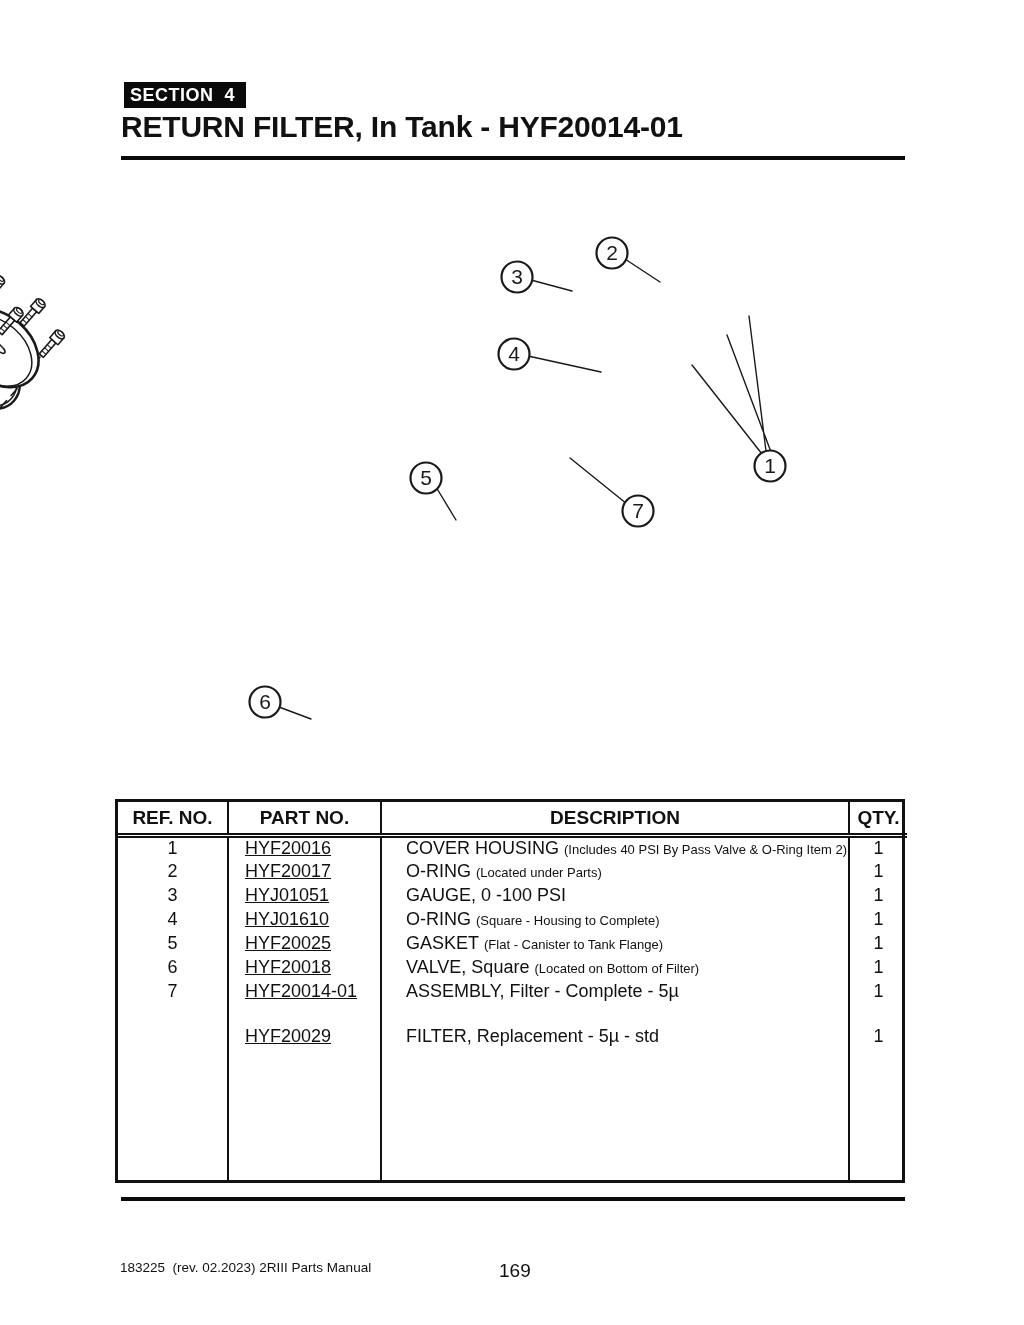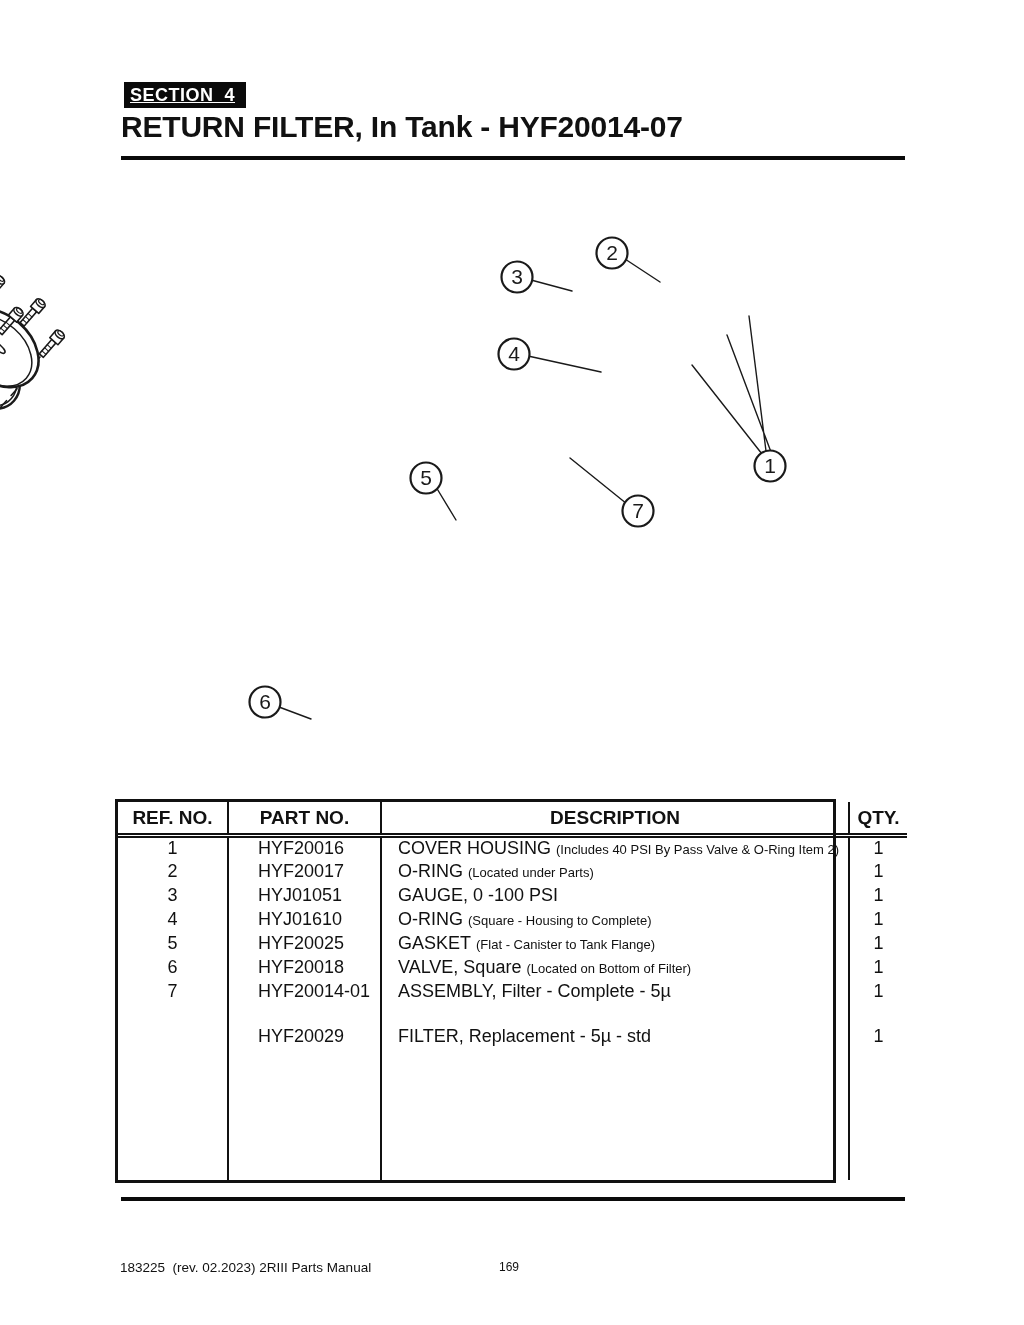--- a/index.html
+++ b/index.html
@@ -8,64 +8,64 @@
     font-family:"Liberation Sans", sans-serif; color:#111;
     overflow:hidden;
   }
   .page { position:absolute; inset:0; }
 
   
   .section-badge {
     position:absolute; left:124px; top:82px;
     background:#0a0a0a; color:#fff; font-weight:bold; font-size:18px;
     line-height:26px; height:26px; padding:0 11px 0 6px;
-    white-space:pre; letter-spacing:0.5px;text-decoration:underline;
+    white-space:pre; letter-spacing:0.5px;
   }
   .page-title {
     position:absolute; left:121px; top:110px;
     font-size:30px; font-weight:bold; letter-spacing:-0.2px; white-space:pre;
   }
   .title-rule {
     position:absolute; left:121px; top:156px; width:784px; height:4px; background:#0a0a0a;
   }
 
   
   svg.diagram { position:absolute; left:0; top:0; width:1024px; height:1325px; }
   .ink { stroke:#1a1a1a; fill:none; stroke-width:2; stroke-linecap:round; stroke-linejoin:round; }
   .dash  { stroke-dasharray:9 7;  stroke-width:1.6; }
   .dash2 { stroke-dasharray:5 4;  stroke-width:1.4; }
   .leader { stroke-width:1.4; }
   .callout-circle { fill:#fff; stroke-width:2.2; }
   .callout-num { font-family:"Liberation Sans", sans-serif; font-size:21px; fill:#1a1a1a; stroke:none; text-anchor:middle; }
 
   
   .table-wrap {
-    position:absolute; left:115px; top:799px; width:721px; height:384px;
+    position:absolute; left:115px; top:799px; width:790px; height:384px;
     border:3px solid #111; box-sizing:border-box;
   }
   table { width:100%; height:100%; border-collapse:collapse; table-layout:fixed; }
   th {
     font-size:19px; font-weight:bold; text-align:center; height:31px;
     border-bottom:5px double #111; padding:0;
   }
   td { font-size:18px; padding:0; vertical-align:middle; }
   .bcol { border-right:2px solid #111; }
   tr.r { height:24px; }
   tr.spacer { height:20px; }
   tr.filler { height:auto; }
   td.ref { text-align:center; }
-  td.part { padding-left:29px; }
-  td.desc { padding-left:16px; }
+  td.part { padding-left:16px;text-decoration:underline; }
+  td.desc { padding-left:24px; }
   td.qty { text-align:center; }
   .note { font-size:13px; margin-left:5px; }
 
   
   .footer-rule { position:absolute; left:121px; top:1197px; width:784px; height:4px; background:#0a0a0a; }
   .footer-left { position:absolute; left:120px; top:1260px; font-size:13.5px; white-space:pre;text-align:right; }
-  .page-num   { position:absolute; left:499px; top:1260px; font-size:12px; }
+  .page-num   { position:absolute; left:499px; top:1260px; font-size:19px; }
 </style>
 </head>
 <body>
 
 <div class="page">
 
   <svg class="diagram" viewBox="0 0 1024 1325" xmlns="http://www.w3.org/2000/svg">
     <defs>
       <g id="scr" stroke="#1a1a1a" fill="#fff" stroke-width="1.6">
         <rect x="-28" y="-2.7" width="19" height="5.4"></rect>
@@ -228,21 +228,21 @@
         <text class="callout-num" x="265" y="709">6</text>
       </g>
       <g>
         <circle class="callout-circle" cx="638" cy="511" r="15.5"></circle>
         <text class="callout-num" x="638" y="518">7</text>
       </g>
     </g>
   </svg>
 
   <div class="section-badge">SECTION  4</div>
-  <div class="page-title">RETURN FILTER, In Tank - HYF20014-07</div>
+  <div class="page-title">RETURN FILTER, In Tank - HYF20014-01</div>
   <div class="title-rule"></div>
 
   <div class="table-wrap">
     <table>
       <colgroup>
           <col style="width:110px">
           <col style="width:153px">
           <col style="width:468px">
           <col style="width:58px">
         </colgroup>

